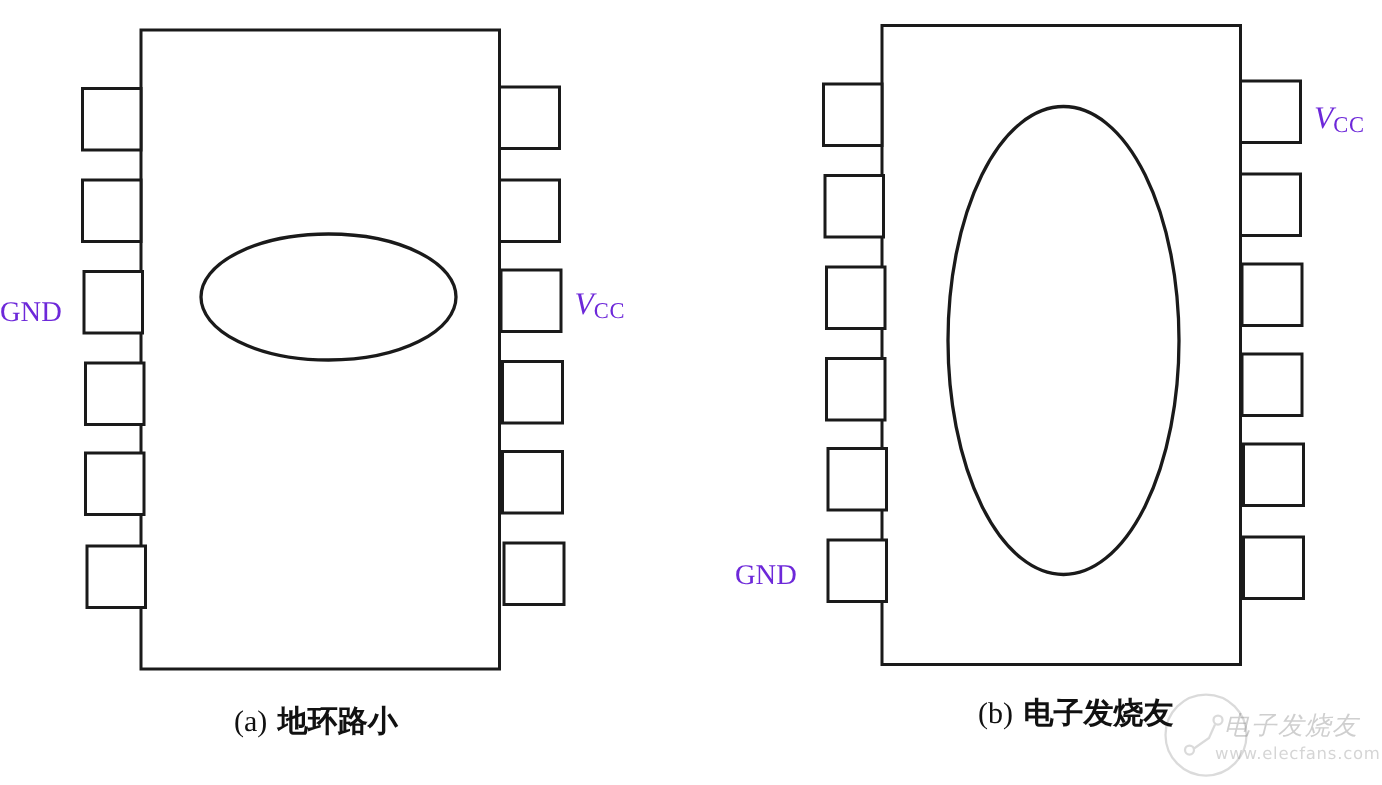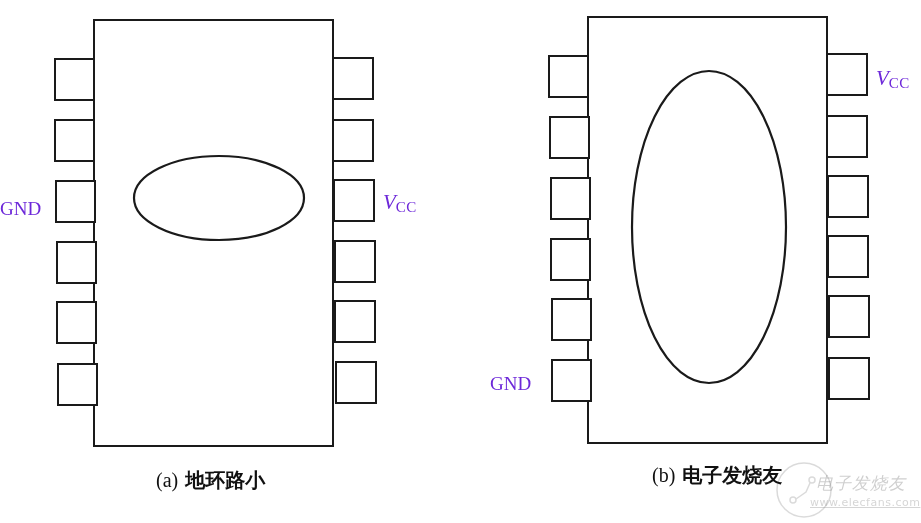--- a/index.html
+++ b/index.html
@@ -9,21 +9,21 @@
     .lbl { position: absolute; font-size: 19px; line-height: 1; white-space: nowrap; color: #6d28d9; }
     .vcc { font-style: italic; font-size: 21px; }
     .vcc sub { font-style: normal; font-size: 15px; vertical-align: -3px; letter-spacing: 0.5px; }
     .cap { position: absolute; font-size: 20px; line-height: 1; white-space: nowrap; color: #111;
            font-family: "DejaVu Serif", "Liberation Serif", serif; font-weight: bold; }
     .cap .paren { font-weight: normal; font-family: "Liberation Serif", serif; }
     .wm { position: absolute; left: 770px; top: 468px; width: 150px; height: 50px; opacity: 0.35; }
     .wm-title { position: absolute; left: 46px; top: 4px; font-size: 17px; color: #777; font-style: italic;
                 font-family: "DejaVu Sans", sans-serif; letter-spacing: 1px; }
     .wm-url { position: absolute; left: 40px; top: 28px; font-size: 11px; color: #888;
-              font-family: "DejaVu Sans", sans-serif; letter-spacing: 0.5px; text-decoration: underline; }
+              font-family: "DejaVu Sans", sans-serif; letter-spacing: 0.5px; }
   </style>
 </head>
 <body>
 
 <svg width="921" height="523" viewBox="0 0 921 523">
   <defs>
     <marker id="arrow" viewBox="0 0 10 10" refX="5" refY="5" markerWidth="7" markerHeight="7" orient="auto-start-reverse">
       <path d="M0,0 L10,5 L0,10 L3,5 Z" fill="#1a1a1a"></path>
     </marker>
   </defs>

